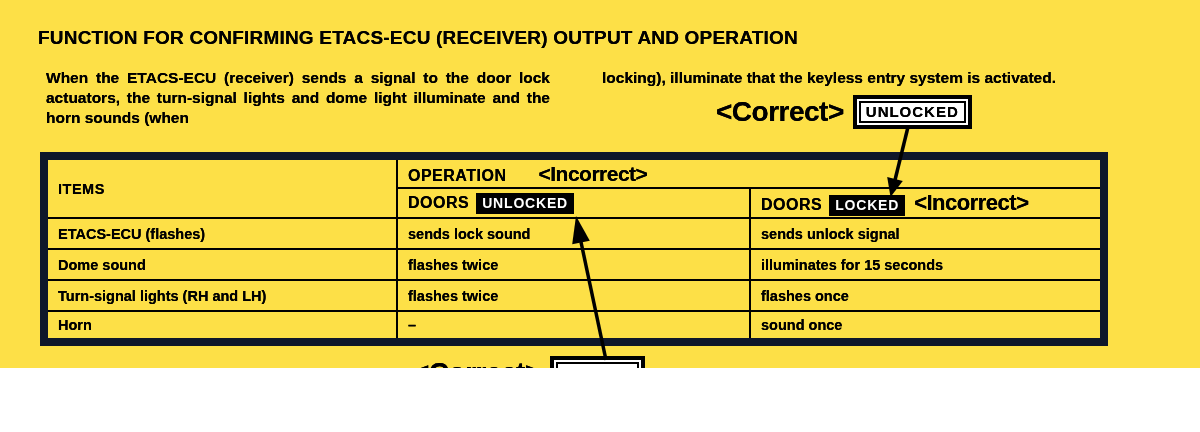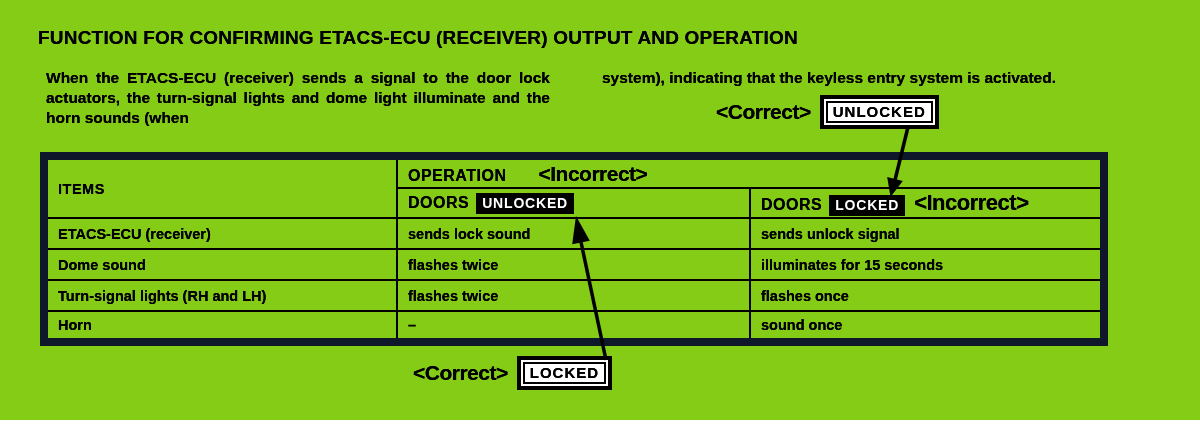--- a/index.html
+++ b/index.html
@@ -2,40 +2,40 @@
 <html><head>
 <meta charset="utf-8">
 <style>
   html, body { margin:0; padding:0; background:#ffffff; }
   body {
     width:1200px; height:432px;
     font-family:"Liberation Sans", sans-serif;
     font-weight:bold; color:#000;
   }
   .page {
-    position:relative; width:1200px; height:420px;
-    background:#84cc16; overflow:hidden;
+    position:relative; width:1200px; height:368px;
+    background:#fde047; overflow:hidden;
     text-shadow:0 0 0.4px #000; 
   }
   .heading {
     position:absolute; left:38px; top:27px; margin:0;
     font-size:19px; letter-spacing:0.2px; white-space:nowrap;
   }
   .intro {
     position:absolute; top:60px; margin:8px;
     font-size:15.5px; line-height:20px; text-align:justify;
   }
   .intro-left  { left:38px;  width:504px; }
   .intro-right { left:594px; width:502px; }
 
   
   .callout { position:absolute; display:flex; align-items:center; gap:9px; }
   .callout-top    { left:716px; top:95px; }
   .callout-bottom { left:413px; top:356px; }
-  .callout-label  { font-size:21px; letter-spacing:-0.5px; }
+  .callout-label  { font-size:28px; letter-spacing:-0.5px; }
   .state-box {
     display:inline-block; border:4px solid #000; background:#fff; padding:2px;
   }
   .state-box-inner {
     display:inline-block; border:2px solid #000; padding:0 5px 1px;
     font-size:15px; letter-spacing:1px; line-height:17px;
   }
 
   
   .op-table {
@@ -68,21 +68,21 @@
   }
 </style>
 </head>
 <body>
 
 <div class="page">
 
   <h1 class="heading">FUNCTION FOR CONFIRMING ETACS-ECU (RECEIVER) OUTPUT AND OPERATION</h1>
 
   <p class="intro intro-left">When the ETACS-ECU (receiver) sends a signal to the door lock actuators, the turn-signal lights and dome light illuminate and the horn sounds (when</p>
-  <p class="intro intro-right">system), indicating that the keyless entry system is activated.</p>
+  <p class="intro intro-right">locking), illuminate that the keyless entry system is activated.</p>
 
   <div class="callout callout-top">
     <span class="callout-label">&lt;Correct&gt;</span>
     <span class="state-box"><span class="state-box-inner">UNLOCKED</span></span>
   </div>
 
   <table class="op-table">
     <colgroup>
       <col style="width:353px">
         <col style="width:353px">
@@ -101,21 +101,21 @@
           <span class="doors-prefix">DOORS</span>
           <span class="inv-box">UNLOCKED</span>
         </td>
         <td>
           <span class="doors-prefix">DOORS</span>
           <span class="inv-box">LOCKED</span>
           <span class="incorrect-note tight">&lt;Incorrect&gt;</span>
         </td>
       </tr>
       <tr class="brow">
-        <td>ETACS-ECU (receiver)</td>
+        <td>ETACS-ECU (flashes)</td>
         <td>sends lock sound</td>
         <td>sends unlock signal</td>
       </tr>
       <tr class="brow">
         <td>Dome sound</td>
         <td>flashes twice</td>
         <td>illuminates for 15 seconds</td>
       </tr>
       <tr class="brow">
         <td>Turn-signal lights (RH and LH)</td>

